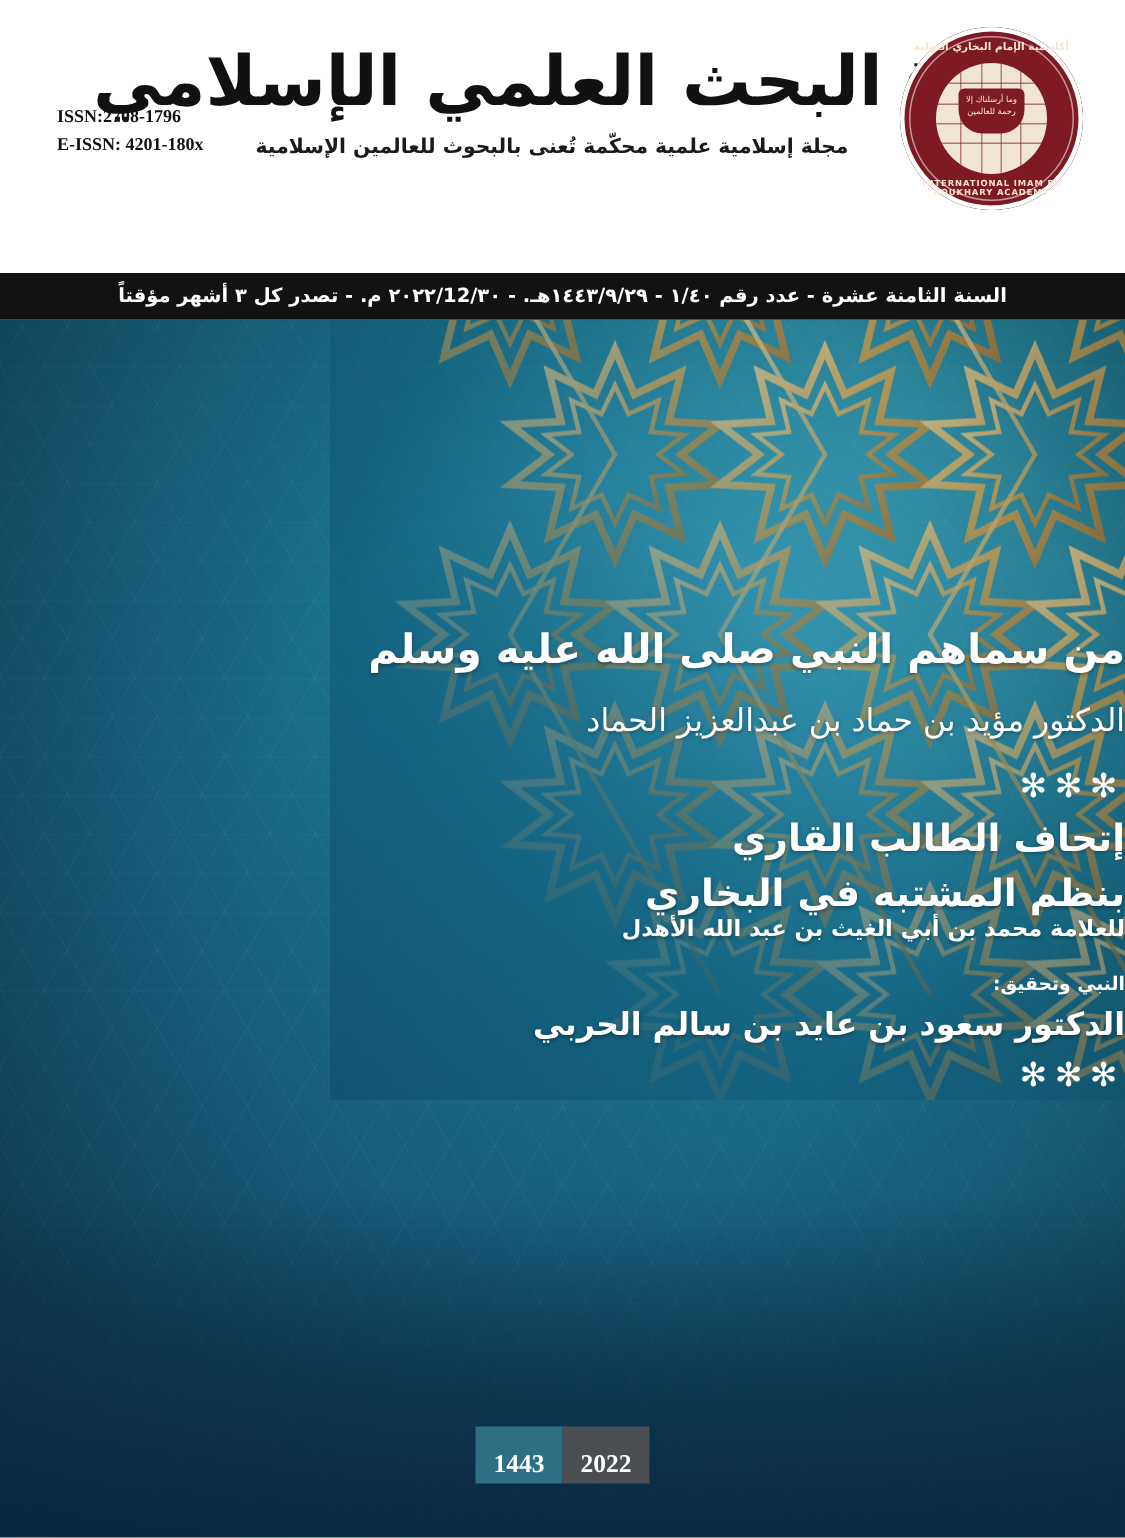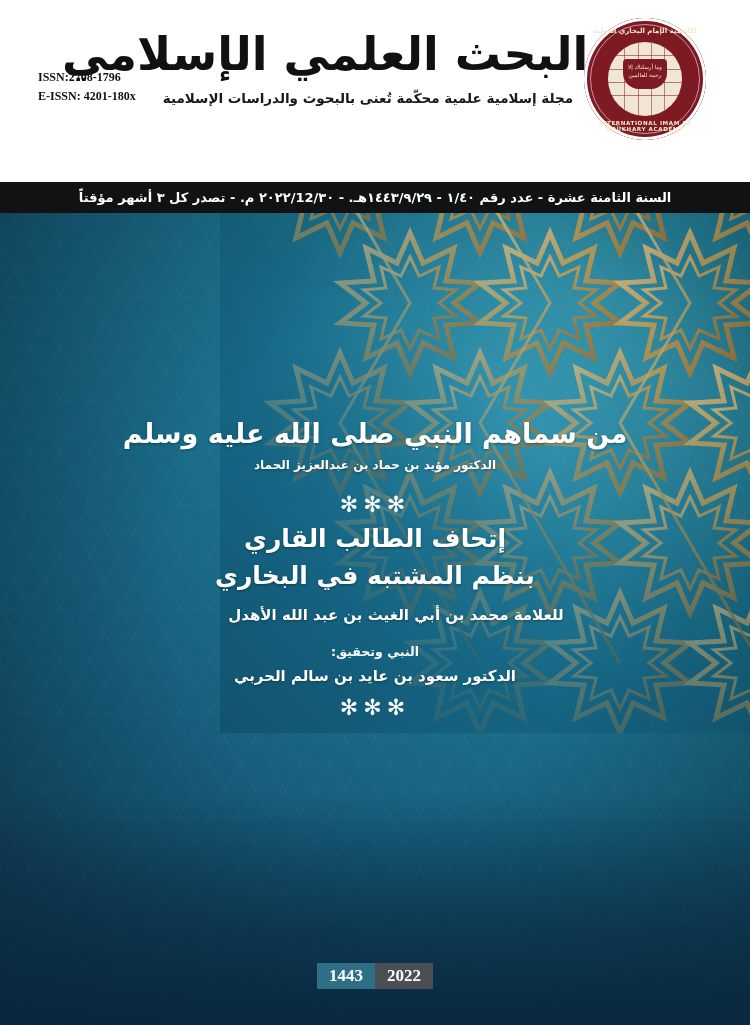--- a/index.html
+++ b/index.html
@@ -68,21 +68,21 @@
     font-size: 13.5px;
     color: #1a1a1a;
     direction: rtl;
     padding-right: 14px;
   }
 
   
   .seal {
     position: absolute;
     top: 18px;
-    right: 44px;
+    right: 28px;
     width: 122px;
     height: 122px;
   }
   .seal .ring {
     position: absolute;
     inset: 0;
     border-radius: 50%;
     background: #7d1a24;
     box-shadow: inset 0 0 0 3px #ffffff, inset 0 0 0 4px #7d1a24;
   }
@@ -205,73 +205,72 @@
     height: 230px;
     background: linear-gradient(180deg, rgba(10,46,70,0) 0%, rgba(9,42,66,.65) 60%, rgba(8,38,60,.9) 100%);
   }
 
   
   .cover-text {
     position: absolute;
     top: 205px;
     left: 0;
     width: 750px;
-    text-align: center;
     direction: rtl;
     color: #ffffff;
     z-index: 4;
   }
   .art1-title {
     font-family: "DejaVu Sans", sans-serif;
     font-weight: bold;
     font-size: 27px;
     letter-spacing: 0px;
     text-shadow: 0 1px 3px rgba(0,0,0,.35);
   }
   .art1-author {
-    margin-top: 9px;
-    font-family: "DejaVu Sans", sans-serif;
-    font-weight: bold;
-    font-size: 12px;
+    margin-top: 19px;
+    font-family: "DejaVu Sans", sans-serif;
+    font-weight: normal;
+    font-size: 21px;
     text-shadow: 0 1px 3px rgba(0,0,0,.35);
   }
   .stars {
     margin-top: 22px;
     font-size: 22px;
     letter-spacing: 5px;
     font-weight: bold;
     line-height: 1;
   }
   .art2-line1, .art2-line2 {
     font-family: "DejaVu Sans", sans-serif;
     font-weight: bold;
     font-size: 25px;
     margin-top: 8px;
     text-shadow: 0 1px 3px rgba(0,0,0,.35);
   }
   .art2-line2 { margin-top: 8px; }
   .art2-author {
-    margin-top: 16px;
+    margin-top: 0;
     font-family: "DejaVu Sans", sans-serif;
     font-weight: bold;
     font-size: 15px;
     text-shadow: 0 1px 3px rgba(0,0,0,.35);
     padding-left: 42px;
   }
   .art2-edit-label {
     margin-top: 20px;
     font-family: "DejaVu Sans", sans-serif;
     font-weight: bold;
     font-size: 12.5px;
   }
   .art2-editor {
     margin-top: 8px;
     font-family: "DejaVu Sans", sans-serif;
     font-weight: bold;
-    font-size: 15px;
+    font-size: 21px;
     text-shadow: 0 1px 3px rgba(0,0,0,.35);
   }
   .stars2 {
     margin-top: 12px;
     font-size: 22px;
     letter-spacing: 5px;
     font-weight: bold;
     line-height: 1;
   }
 
@@ -284,21 +283,21 @@
     display: flex;
     justify-content: center;
     z-index: 6;
     direction: ltr;
   }
   .year-box {
     font-family: "Liberation Serif", "DejaVu Serif", serif;
     font-weight: bold;
     font-size: 17px;
     color: #ffffff;
-    padding: 4px 12px 5px;
+    padding: 16px 12px 5px;
     line-height: 1;
   }
   .year-hijri { background: #2f6f86; }
   .year-greg  { background: #4b4f54; }
 </style>
 </head>
 <body>
 
 <div class="page">
 
@@ -307,21 +306,21 @@
     <div class="issn-block">
       <div>ISSN:2708-1796</div>
       <div>E-ISSN: 4201-180x</div>
     </div>
 
     <div class="title-block">
       <div class="journal-title">
         <span class="small-word">مجلة</span>
         <span>البحث العلمي الإسلامي</span>
       </div>
-      <div class="journal-sub">مجلة إسلامية علمية محكّمة تُعنى بالبحوث والدراسات الإسلامية</div>
+      <div class="journal-sub">مجلة إسلامية علمية محكّمة تُعنى بالبحوث للعالمين الإسلامية</div>
     </div>
 
     <div class="seal">
       <div class="ring"></div>
       <div class="ring2"></div>
       <div class="seal-text-top">أكاديمية الإمام البخاري الدولية</div>
       <div class="globe">
         <div class="lat" style="top:18%"></div>
         <div class="lat" style="top:36%"></div>
         <div class="lat" style="top:54%"></div>

